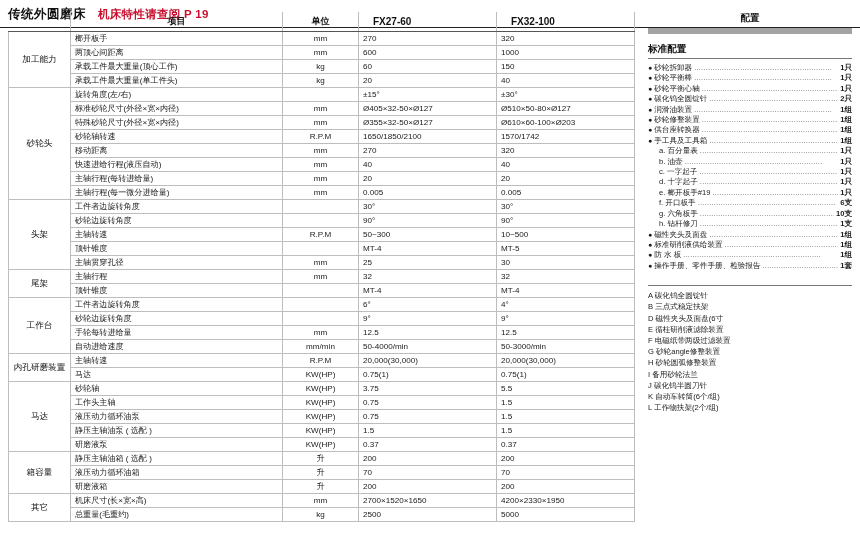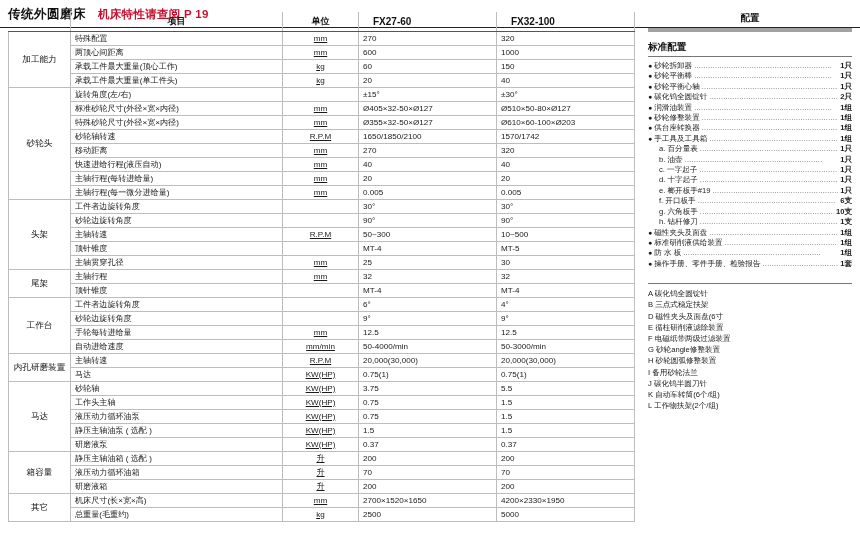--- a/index.html
+++ b/index.html
@@ -101,31 +101,31 @@
   table.spec thead th.th-item { text-align: center; }
   table.spec thead th.th-model { text-align: left; padding-left: 14px; font-size: 10px; }
 
   td.grp {
     text-align: center;
     font-size: 8.6px;
     border-left: none;
     color: #111;
   }
   td.item { text-align: left; }
-  td.unit { text-align: center; text-decoration: underline; }
+  td.unit { text-align: center; }
   td.val  { text-align: left; padding-left: 9px; }
   td.val2 { text-align: left; padding-left: 9px; }
 
   
   .rt-head {
     font-size: 9.5px;
     font-weight: bold;
     text-align: center;
     padding-bottom: 3px;
-    border-bottom: 4px solid #a3a3a3;
+    border-bottom: 6px solid #a3a3a3;
     margin-bottom: 8px;
   }
   .rt-section-title {
     font-size: 9.6px;
     font-weight: bold;
     margin: 9px 0 2px 0;
     color: #111;
   }
   .rt-rule {
     height: 1px; background: #777; margin-bottom: 4px;
@@ -196,21 +196,21 @@
             <th class="th-blank"></th>
             <th class="th-item">项目</th>
             <th>单位</th>
             <th class="th-model">FX27-60</th>
             <th class="th-model">FX32-100</th>
           </tr>
         </thead>
         <tbody id="spec-body">
             <tr>
               <td class="grp" rowspan="4">加工能力</td>
-              <td class="item">特殊配置</td>
+              <td class="item">榔开板手</td>
               <td class="unit">mm</td>
               <td class="val">270</td>
               <td class="val2">320</td>
             </tr>
             <tr>
               <td class="item">两顶心间距离</td>
               <td class="unit">mm</td>
               <td class="val">600</td>
               <td class="val2">1000</td>
             </tr>

